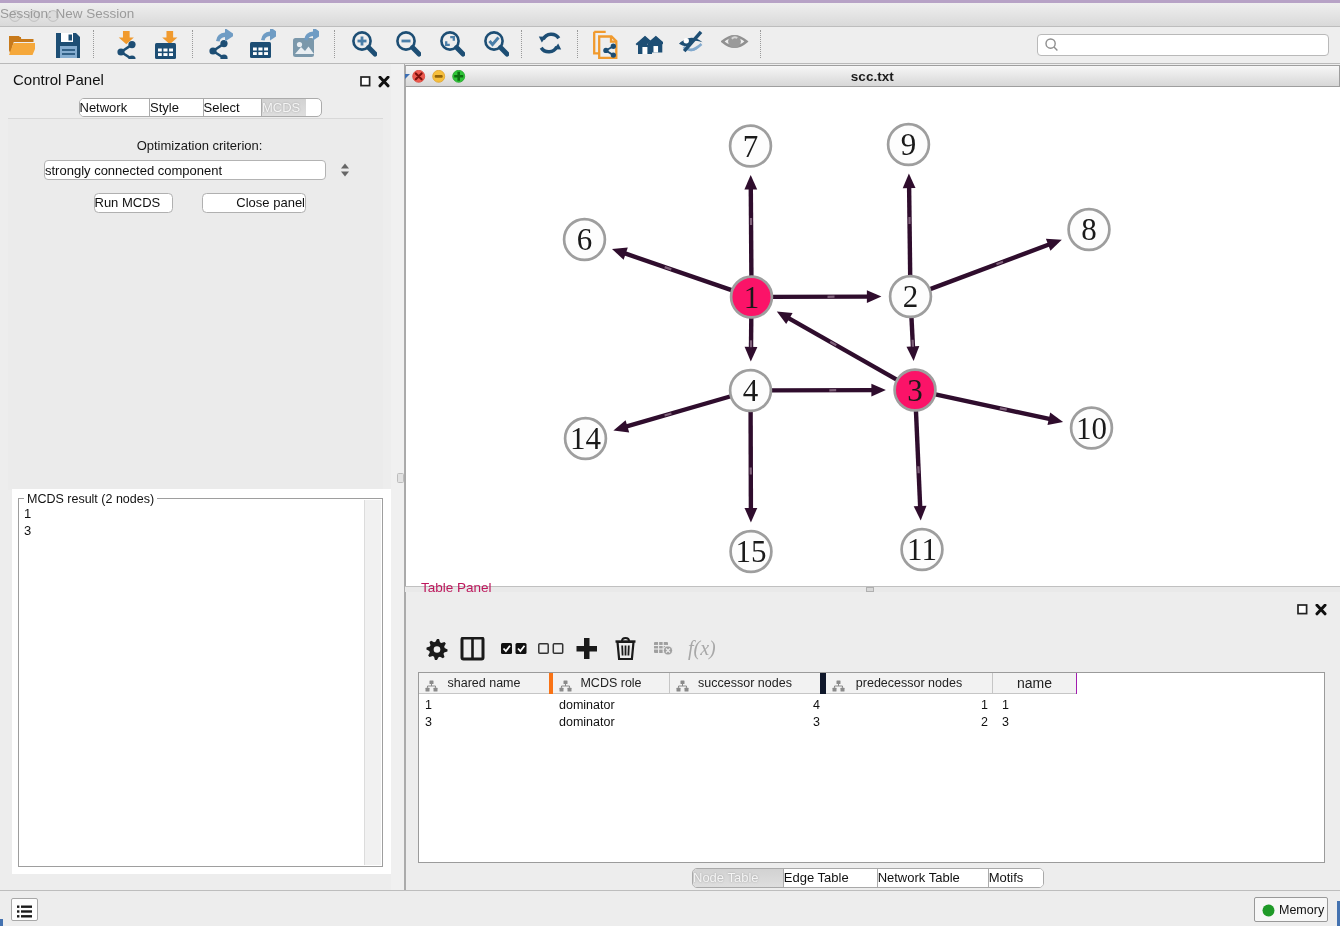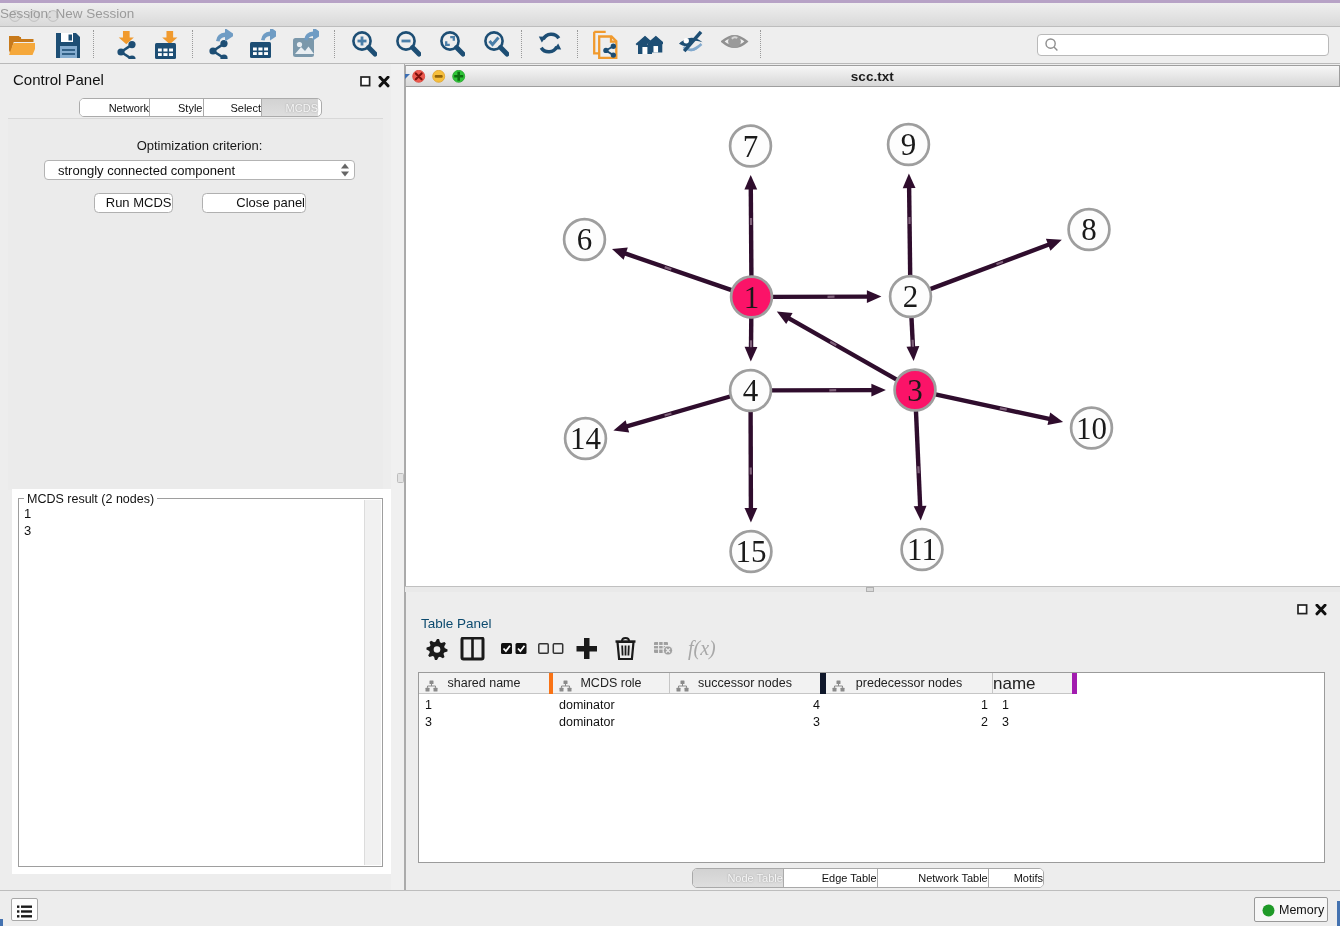--- a/index.html
+++ b/index.html
@@ -1,18 +1,18 @@
 <!DOCTYPE html>
 <html><head><meta charset="utf-8"><style>
 *{margin:0;padding:0;box-sizing:border-box}
 body{width:1340px;height:926px;position:relative;font-family:"Liberation Sans",sans-serif;background:#ededed;overflow:hidden}
 .abs{position:absolute}
 .tbi{position:absolute;top:29px}
 .tbsep{position:absolute;top:30px;height:28px;width:0;border-left:1.5px dotted #9a9a9a}
-.tabseg{float:left;height:100%;border-right:1px solid #ababab;text-align:right;font-size:11px;color:#111;background:#fff;line-height:18px}
+.tabseg{float:left;height:100%;border-right:1px solid #ababab;text-align:left;font-size:13px;color:#111;background:#fff;line-height:18px}
 </style></head><body>
 
 <div class="abs" style="left:0;top:0;width:1340px;height:2.5px;background:#b7a2c6"></div>
 <div class="abs" style="left:0;top:2.5px;width:1340px;height:24px;background:linear-gradient(#efefef,#d9d9d9);border-bottom:1px solid #bdbdbd"></div>
 <div class="abs" style="left:8px;top:7.5px"><svg width="60" height="12">
       <g fill="#dcdcdc" stroke="#c0c0c0" stroke-width="1">
         <circle cx="7" cy="6" r="5.4"></circle>
         <circle cx="26" cy="6" r="5.4"></circle>
         <circle cx="45" cy="6" r="5.4"></circle>
       </g>
@@ -182,30 +182,30 @@
 <div class="abs" style="left:13px;top:70.5px;font-size:15px;color:#111">Control Panel</div>
 <div class="abs" style="left:360px;top:73.5px"><svg width="30" height="12">
       <rect x="1" y="1" width="8.6" height="8.6" fill="#fff" stroke="#222" stroke-width="1.7"></rect>
       <path d="M20 1.2 L28 9.8 M28 1.2 L20 9.8" stroke="#111" stroke-width="3" stroke-linecap="round"></path>
     </svg></div>
 
 <div class="abs" style="left:78.5px;top:97.5px;width:243.5px;height:19.5px;border:1px solid #ababab;border-radius:5px;background:#fff;overflow:hidden;display:flex">
 <div class="tabseg" style="width:70.5px">Network</div>
     <div class="tabseg" style="width:53.5px">Style</div>
     <div class="tabseg" style="width:58.5px">Select</div>
-    <div class="tabseg" style="width:56px;border-right:none;background:linear-gradient(#d2d2d2,#dedede);color:#f5f5f5;text-shadow:0 0 2px #9a9a9a">MCDS</div>
+    <div class="tabseg" style="width:44px;border-right:none;background:linear-gradient(#d2d2d2,#dedede);color:#f5f5f5;text-shadow:0 0 2px #9a9a9a">MCDS</div>
 </div>
 <div class="abs" style="left:8px;top:117.5px;width:375px;height:372px;background:#ebebeb;border-top:1px solid #d8d8d8"></div>
 <div class="abs" style="left:8px;top:138px;width:383px;text-align:center;font-size:13px;color:#181818">Optimization criterion:</div>
-<div class="abs" style="left:44px;top:159.5px;width:311px;height:20.5px;background:#fff;border:1px solid #b3b3b3;border-radius:4px;font-size:13px;color:#111;line-height:19px;padding-left:13px">strongly connected component</div>
+<div class="abs" style="left:44px;top:159.5px;width:282px;height:20.5px;background:#fff;border:1px solid #b3b3b3;border-radius:4px;font-size:13px;color:#111;line-height:19px;padding-left:0">strongly connected component</div>
 <div class="abs" style="left:338px;top:162px"><svg width="14" height="16" viewBox="0 0 14 16">
       <path d="M7 1.5 L11 6.5 H3 Z" fill="#666"></path>
       <path d="M7 14.5 L3 9.5 H11 Z" fill="#666"></path>
     </svg></div>
-<div class="abs" style="left:93.5px;top:192.5px;width:79px;height:20px;background:#fff;border:1px solid #b0b0b0;border-radius:4.5px;text-align:right;font-size:13px;color:#111;line-height:18.5px">Run MCDS</div>
+<div class="abs" style="left:93.5px;top:192.5px;width:79px;height:20px;background:#fff;border:1px solid #b0b0b0;border-radius:4.5px;text-align:left;font-size:13px;color:#111;line-height:18.5px">Run MCDS</div>
 <div class="abs" style="left:202px;top:192.5px;width:104px;height:20px;background:#fff;border:1px solid #b0b0b0;border-radius:4.5px;text-align:right;font-size:13px;color:#111;line-height:18.5px">Close panel</div>
 
 <div class="abs" style="left:12px;top:489px;width:379px;height:385px;background:#fff"></div>
 <div class="abs" style="left:18px;top:498px;width:365px;height:369px;border:1px solid #9e9e9e"></div>
 <div class="abs" style="left:24px;top:492px;background:#fff;padding:0 3px;font-size:12.5px;color:#111">MCDS result (2 nodes)</div>
 <div class="abs" style="left:364px;top:500px;width:17px;height:365px;background:#f1f1f1;border-left:1px solid #dcdcdc"></div>
 <div class="abs" style="left:24px;top:506px;font-size:13px;color:#111;line-height:16.5px">1<br>3</div>
 
 <div class="abs" style="left:391px;top:64px;width:13.5px;height:826px;background:#f0f0f0;border-right:1px solid #ababab"></div>
 <div class="abs" style="left:396.5px;top:473px;width:7px;height:10px;background:#e2e2e2;border:1px solid #bdbdbd;border-radius:1.5px"></div>
@@ -286,21 +286,21 @@
 <text x="908" y="155.0" text-anchor="middle" font-family="Liberation Serif" font-size="31" fill="#1a1a1a">9</text>
 <text x="1091" y="438.5" text-anchor="middle" font-family="Liberation Serif" font-size="31" fill="#1a1a1a">10</text>
 <text x="921.5" y="560.0" text-anchor="middle" font-family="Liberation Serif" font-size="31" fill="#1a1a1a">11</text>
 <text x="585" y="449.0" text-anchor="middle" font-family="Liberation Serif" font-size="31" fill="#1a1a1a">14</text>
 <text x="750.5" y="562.0" text-anchor="middle" font-family="Liberation Serif" font-size="31" fill="#1a1a1a">15</text>
 </svg>
 <div class="abs" style="left:404.5px;top:585.5px;width:935.5px;height:6.5px;background:#e9e9e9;border-top:1px solid #c0c0c0"></div>
 <div class="abs" style="left:865.5px;top:586.5px;width:8px;height:5px;background:#d8d8d8;border:1px solid #b0b0b0"></div>
 
 <div class="abs" style="left:404.5px;top:592px;width:935.5px;height:298px;background:#ededed;border-left:1px solid #ababab"></div>
-<div class="abs" style="left:421px;top:616px;font-size:13.5px;color:#0c4a6e">Table Panel</div>
+<div class="abs" style="left:421px;top:580px;font-size:13.5px;color:#be185d">Table Panel</div>
 <div class="abs" style="left:1297px;top:602px"><svg width="30" height="12">
       <rect x="1" y="1" width="8.6" height="8.6" fill="#fff" stroke="#222" stroke-width="1.7"></rect>
       <path d="M20 1.2 L28 9.8 M28 1.2 L20 9.8" stroke="#111" stroke-width="3" stroke-linecap="round"></path>
     </svg></div>
 
 <div class="abs" style="left:426px;top:637px"><svg width="290" height="24" viewBox="0 0 290 24">
 <g transform="translate(0,1)">
         <path d="M11.00 0.90 L13.07 1.10 L13.98 4.29 L15.33 5.01 L18.50 4.00 L19.81 5.61 L18.21 8.52 L18.65 9.98 L21.60 11.50 L21.40 13.57 L18.21 14.48 L17.49 15.83 L18.50 19.00 L16.89 20.31 L13.98 18.71 L12.52 19.15 L11.00 22.10 L8.93 21.90 L8.02 18.71 L6.67 17.99 L3.50 19.00 L2.19 17.39 L3.79 14.48 L3.35 13.02 L0.40 11.50 L0.60 9.43 L3.79 8.52 L4.51 7.17 L3.50 4.00 L5.11 2.69 L8.02 4.29 L9.48 3.85 Z" fill="#1a1a1a"></path>
         <circle cx="11" cy="11.5" r="3.3" fill="#ededed"></circle>
       </g>
@@ -376,21 +376,21 @@
     </svg></div>
 <div class="abs" style="left:826px;top:673px;width:167px;height:21px;border-right:1px solid #c6c6c6;text-align:center;font-size:12.5px;color:#222;line-height:21px">predecessor nodes</div>
 <div class="abs" style="left:832px;top:678px"><svg width="13" height="12" viewBox="0 0 13 12">
       <g fill="#8a8a8a">
         <rect x="4.5" y="0.5" width="4" height="3.6" rx="0.5"></rect>
         <rect x="0.5" y="7.8" width="4" height="3.6" rx="0.5"></rect>
         <rect x="8.5" y="7.8" width="4" height="3.6" rx="0.5"></rect>
       </g>
       <path d="M6.5 4 v2 M2.5 7.8 v-1.8 h8 v1.8" fill="none" stroke="#8a8a8a" stroke-width="1"></path>
     </svg></div>
-<div class="abs" style="left:993px;top:673px;width:84px;height:21px;border-right:5px solid #a21caf;text-align:left;font-size:17px;color:#222;line-height:21px">name</div>
+<div class="abs" style="left:993px;top:673px;width:84px;height:21px;border-right:1px solid #a21caf;text-align:center;font-size:14px;color:#222;line-height:21px">name</div>
 
 <div class="abs" style="left:425px;top:698px;width:900px;font-size:12.5px;color:#111">
 <div style="height:16.5px;position:relative">
       <span style="position:absolute;left:0">1</span>
       <span style="position:absolute;left:134px">dominator</span>
       <span style="position:absolute;left:305px;width:90px;text-align:right">4</span>
       <span style="position:absolute;left:478px;width:85px;text-align:right">1</span>
       <span style="position:absolute;left:577px">1</span>
     </div>
 <div style="height:16.5px;position:relative">

